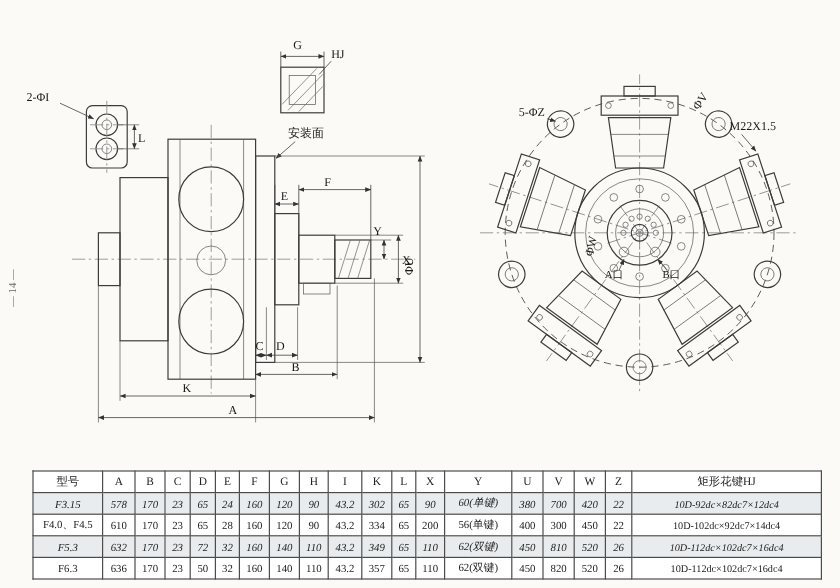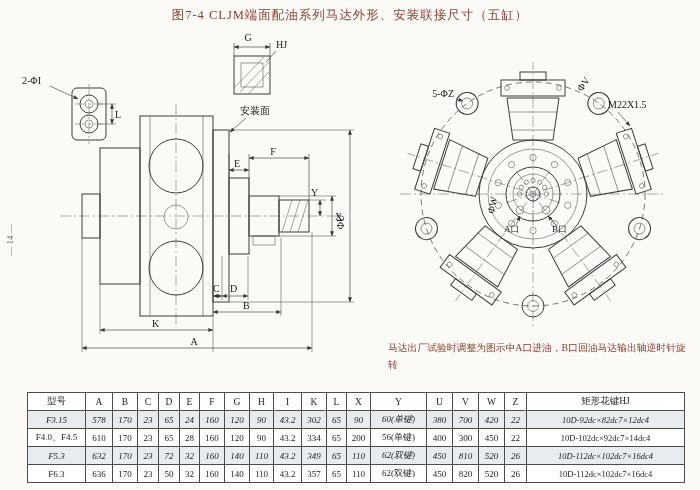--- a/index.html
+++ b/index.html
@@ -25,21 +25,20 @@
   .dim{fill:none;stroke:#4a4a4a;stroke-width:.7;}
   .hatch{stroke:#6a6a6a;stroke-width:.6;}
   .lbl{font-family:"Liberation Serif",serif;font-size:10px;fill:#1a1a1a;}
   .lbl-s{font-family:"Liberation Serif",serif;font-size:9px;fill:#1a1a1a;}
 </style>
 </head>
 <body>
 
 <div class="sheet">
 
-  <div class="title">图7-4  CLJM端面配油系列马达外形、安装联接尺寸（五缸）</div>
   <div class="pagenum">— 14 —</div>
 
   <svg style="left:14px;top:26px" width="356" height="342" viewBox="0 0 356 342">
     <defs>
       <marker id="a1" viewBox="0 0 10 10" refX="9.5" refY="5" markerWidth="7" markerHeight="7" orient="auto-start-reverse">
           <path d="M0,1 L10,5 L0,9 z" fill="#333"></path>
         </marker>
     </defs>
 
     <g>
@@ -232,21 +231,20 @@
     <text class="lbl" x="212" y="56" transform="rotate(-55 212 56)">ΦV</text>
     <text class="lbl" x="124" y="178" transform="rotate(-78 124 178)">ΦW</text>
 
     <text class="lbl-s" x="134" y="196">A口</text>
     <line x1="146" y1="189" x2="150" y2="180" class="dim" marker-end="url(#a2)"></line>
     <text class="lbl-s" x="182" y="196">B口</text>
     <line x1="186" y1="189" x2="178" y2="180" class="dim" marker-end="url(#a2)"></line>
   </svg>
 
   <div class="note">
-    <div>马达出厂试验时调整为图示中A口进油，B口回油马达输出轴逆时针旋转</div>
   </div>
 
   <table id="dim-table" class="dim-table">
       <colgroup>
         <col style="width: 58px;">
         <col style="width: 27px;">
         <col style="width: 25px;">
         <col style="width: 21px;">
         <col style="width: 21px;">
         <col style="width: 20px;">

